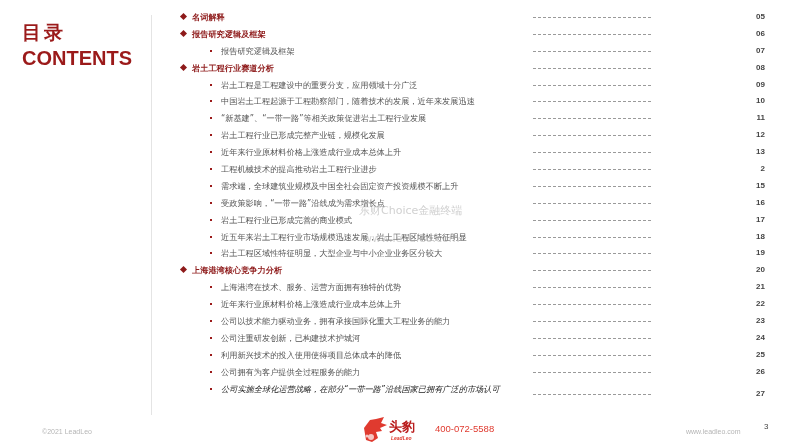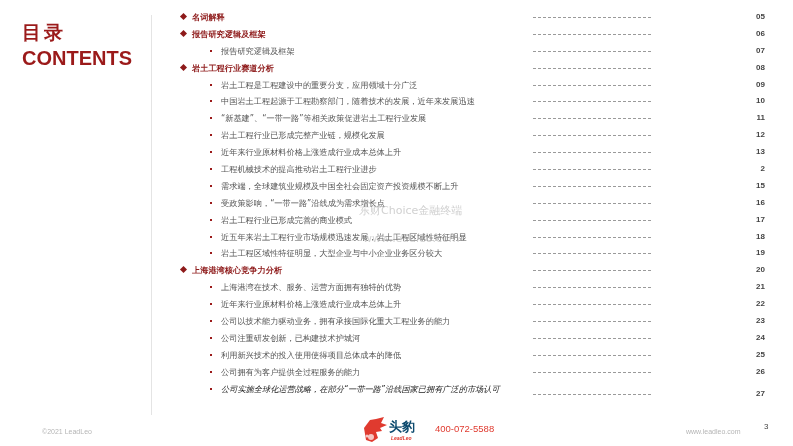--- a/index.html
+++ b/index.html
@@ -58,21 +58,21 @@
     position: absolute; left: 686px; top: 428px; font-size: 7px; color: #b5b5b5;
     font-family: "Liberation Sans", sans-serif;
   }
   .page-no {
     position: absolute; left: 764px; top: 422px; font-size: 8px; color: #444;
     font-family: "Liberation Sans", sans-serif;
   }
   .logo { position: absolute; left: 362px; top: 416px; width: 140px; height: 28px; }
   .logo svg { position: absolute; left: 0; top: 0; }
   .logo-cn {
-    position: absolute; left: 27px; top: 2px; font-size: 13px; font-weight: bold; color: #0c4a6e;
+    position: absolute; left: 27px; top: 2px; font-size: 13px; font-weight: bold; color: #b91c1c;
   }
   .logo-en {
     position: absolute; left: 29px; top: 19px; font-size: 5px; font-style: italic; font-weight: bold; color: #e03a2f;
     font-family: "Liberation Sans", sans-serif;
   }
   .logo-phone {
     position: absolute; left: 73px; top: 7px; font-size: 9.5px; color: #e03a2f;
     font-family: "Liberation Sans", sans-serif;
   }
 </style>

